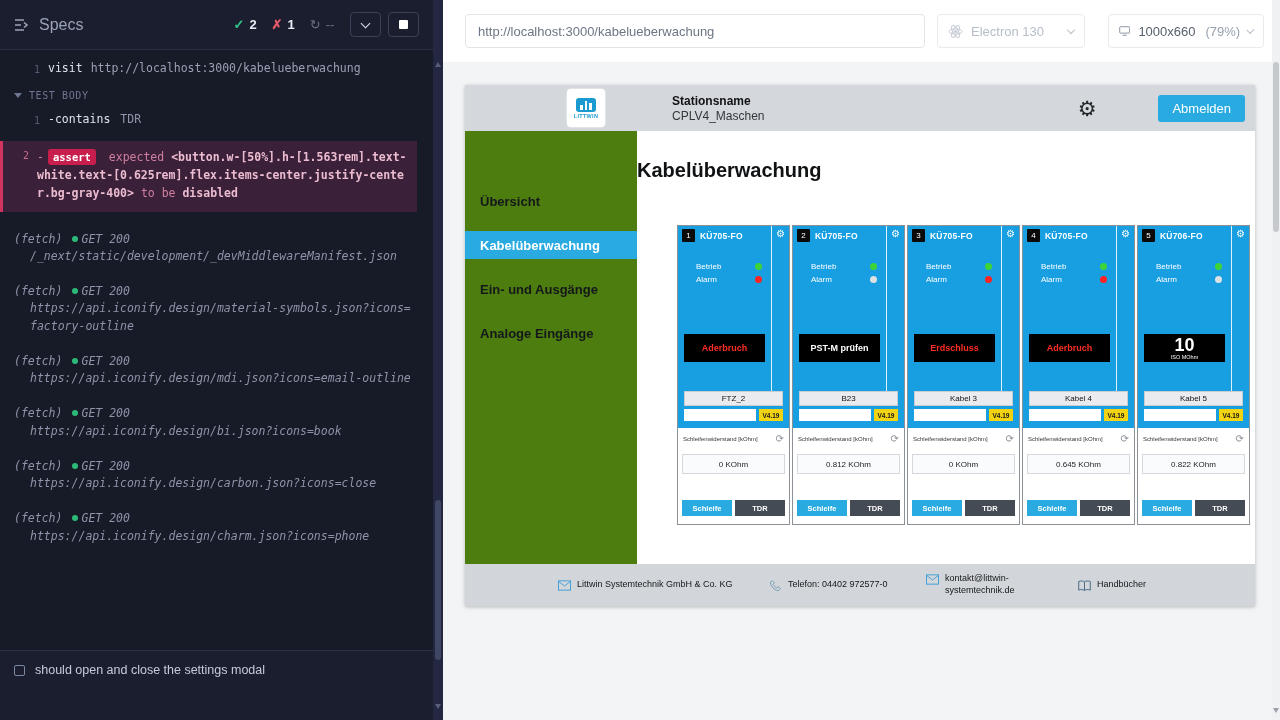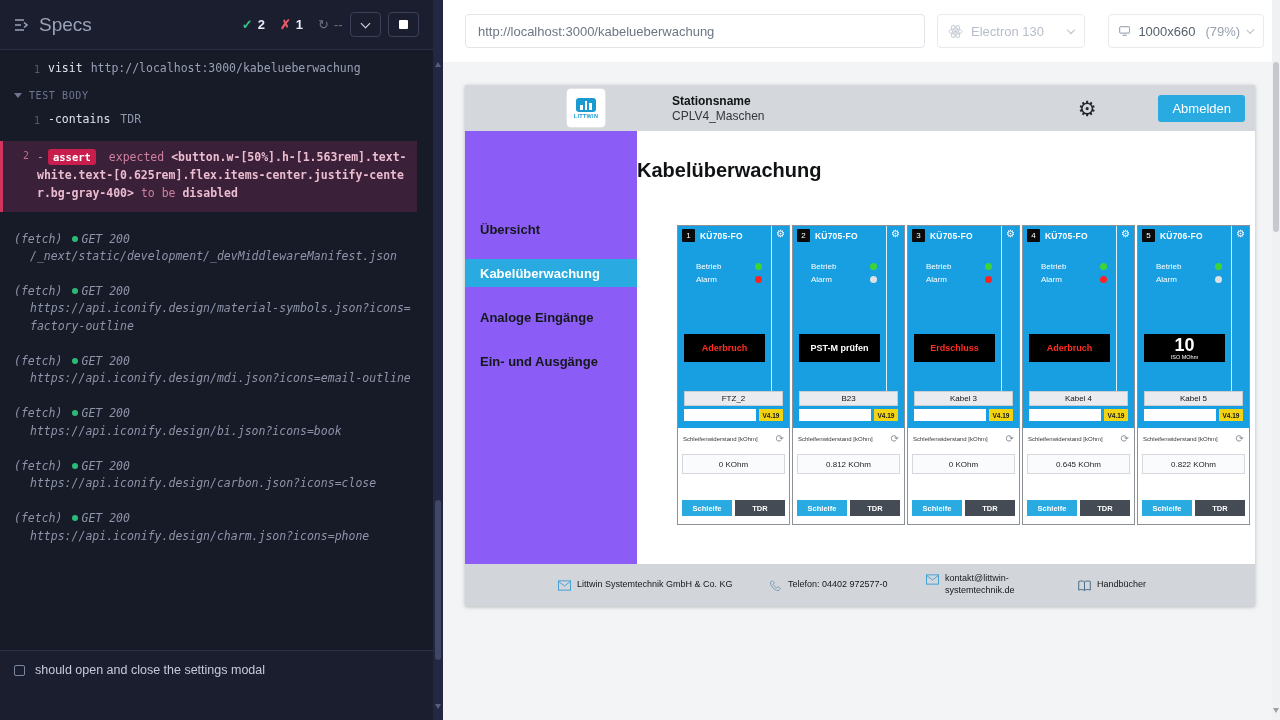--- a/index.html
+++ b/index.html
@@ -1,21 +1,21 @@
 <!DOCTYPE html>
 <html><head>
 <meta charset="utf-8">
 <style>
   * { margin:0; padding:0; box-sizing:border-box; }
   html,body { width:1280px; height:720px; overflow:hidden; font-family:"Liberation Sans", sans-serif; background:#f3f4f6; }
 
   
   .reporter { position:absolute; left:0; top:0; width:433px; height:720px; background:#171a27; display:flex; flex-direction:column; color:#c3c8d8; }
   .cy-topbar { flex:0 0 50px; background:#1b1e2e; border-bottom:1px solid #2d3147; display:flex; align-items:center; padding:0 14px; }
-  .specs-toggle { display:flex; align-items:center; gap:9px; color:#9aa3b8; font-size:19px; cursor:pointer; }
+  .specs-toggle { display:flex; align-items:center; gap:9px; color:#9aa3b8; font-size:16px; cursor:pointer; }
   .stats { display:flex; align-items:center; gap:15px; margin-left:150px; font-size:13px; }
   .stat { display:flex; align-items:center; gap:5px; color:#e8ecf4; font-weight:600; }
   .stat .ic-check { color:#31c48d; font-size:13px; }
   .stat .ic-cross { color:#e45a6a; font-size:13px; }
   .stat .ic-pend  { color:#6a7186; font-size:13px; font-weight:400; }
   .stat .pend-count { color:#6a7186; font-weight:400; }
   .top-btns { margin-left:auto; display:flex; gap:7px; }
   .icon-btn { width:31px; height:25px; border:1px solid #3a4159; border-radius:4px; display:flex; align-items:center; justify-content:center; background:transparent; cursor:pointer; }
   .chev-dn { width:7px; height:7px; border-right:1.6px solid #dfe3ee; border-bottom:1.6px solid #dfe3ee; transform:rotate(45deg); margin-top:-3px; }
   .stop-sq { width:9px; height:9px; background:#ffffff; border-radius:1px; }
@@ -76,21 +76,21 @@
   .logo-icon { width:20px; height:14px; background:#1b9ad2; border-radius:3px; display:flex; align-items:flex-end; justify-content:center; gap:2px; padding:2px 0 2px; }
   .logo-icon i { display:block; width:2.5px; background:#fff; }
   .logo-text { font-size:5.5px; color:#1b9ad2; font-weight:700; letter-spacing:.3px; margin-top:1px; }
   .station { display:flex; flex-direction:column; font-size:12px; }
   .station-label { font-weight:700; color:#101214; }
   .station-value { color:#33373b; margin-top:1px; }
   .hdr-gear { margin-left:auto; margin-right:62px; font-size:21px; color:#25282b; cursor:pointer; line-height:1; }
   .logout-btn { background:#29abe2; color:#fff; font-size:13px; border:none; border-radius:3px; padding:6px 14px; margin-right:10px; cursor:pointer; font-family:"Liberation Sans", sans-serif; }
 
   .app-body { display:flex; height:475px; position:relative; }
-  .nav { flex:0 0 172px; background:#8b5cf6; padding-top:84px; }
+  .nav { flex:0 0 172px; background:#4d7c0f; padding-top:56px; }
   .nav-item { height:28px; display:flex; align-items:center; padding-left:15px; font-size:13px; font-weight:600; color:#15181b; margin-bottom:16px; cursor:pointer; }
   .nav-item.active { background:#29abe2; color:#fff; }
 
   .main { flex:1; }
   .page-title { font-size:20px; font-weight:700; color:#101214; margin-top:28px; }
   .tabs { margin-top:17px; display:flex; gap:5px; }
   .tab { height:22px; padding:0 9px; display:flex; align-items:center; background:#d7d9dc; color:#1b1e21; font-size:11.5px; border-radius:2px; cursor:pointer; }
   .tab.active { background:#29abe2; color:#fff; font-weight:700; }
 
   .cards { margin:43px 0 0 40px; display:flex; gap:2px; }
@@ -296,22 +296,22 @@
           <span class="station-value">CPLV4_Maschen</span>
         </div>
         <span class="hdr-gear">⚙</span>
         <button class="logout-btn">Abmelden</button>
       </div>
 
       <div class="app-body">
         <nav class="nav">
           <div class="nav-item">Übersicht</div>
           <div class="nav-item active">Kabelüberwachung</div>
+          <div class="nav-item">Ein- und Ausgänge</div>
           <div class="nav-item">Analoge Eingänge</div>
-          <div class="nav-item">Ein- und Ausgänge</div>
         </nav>
 
         <section class="main">
           <h1 class="page-title">Kabelüberwachung</h1>
 
           <div class="cards">
 
             <div class="card">
               <div class="card-top">
                 <div class="card-main">

